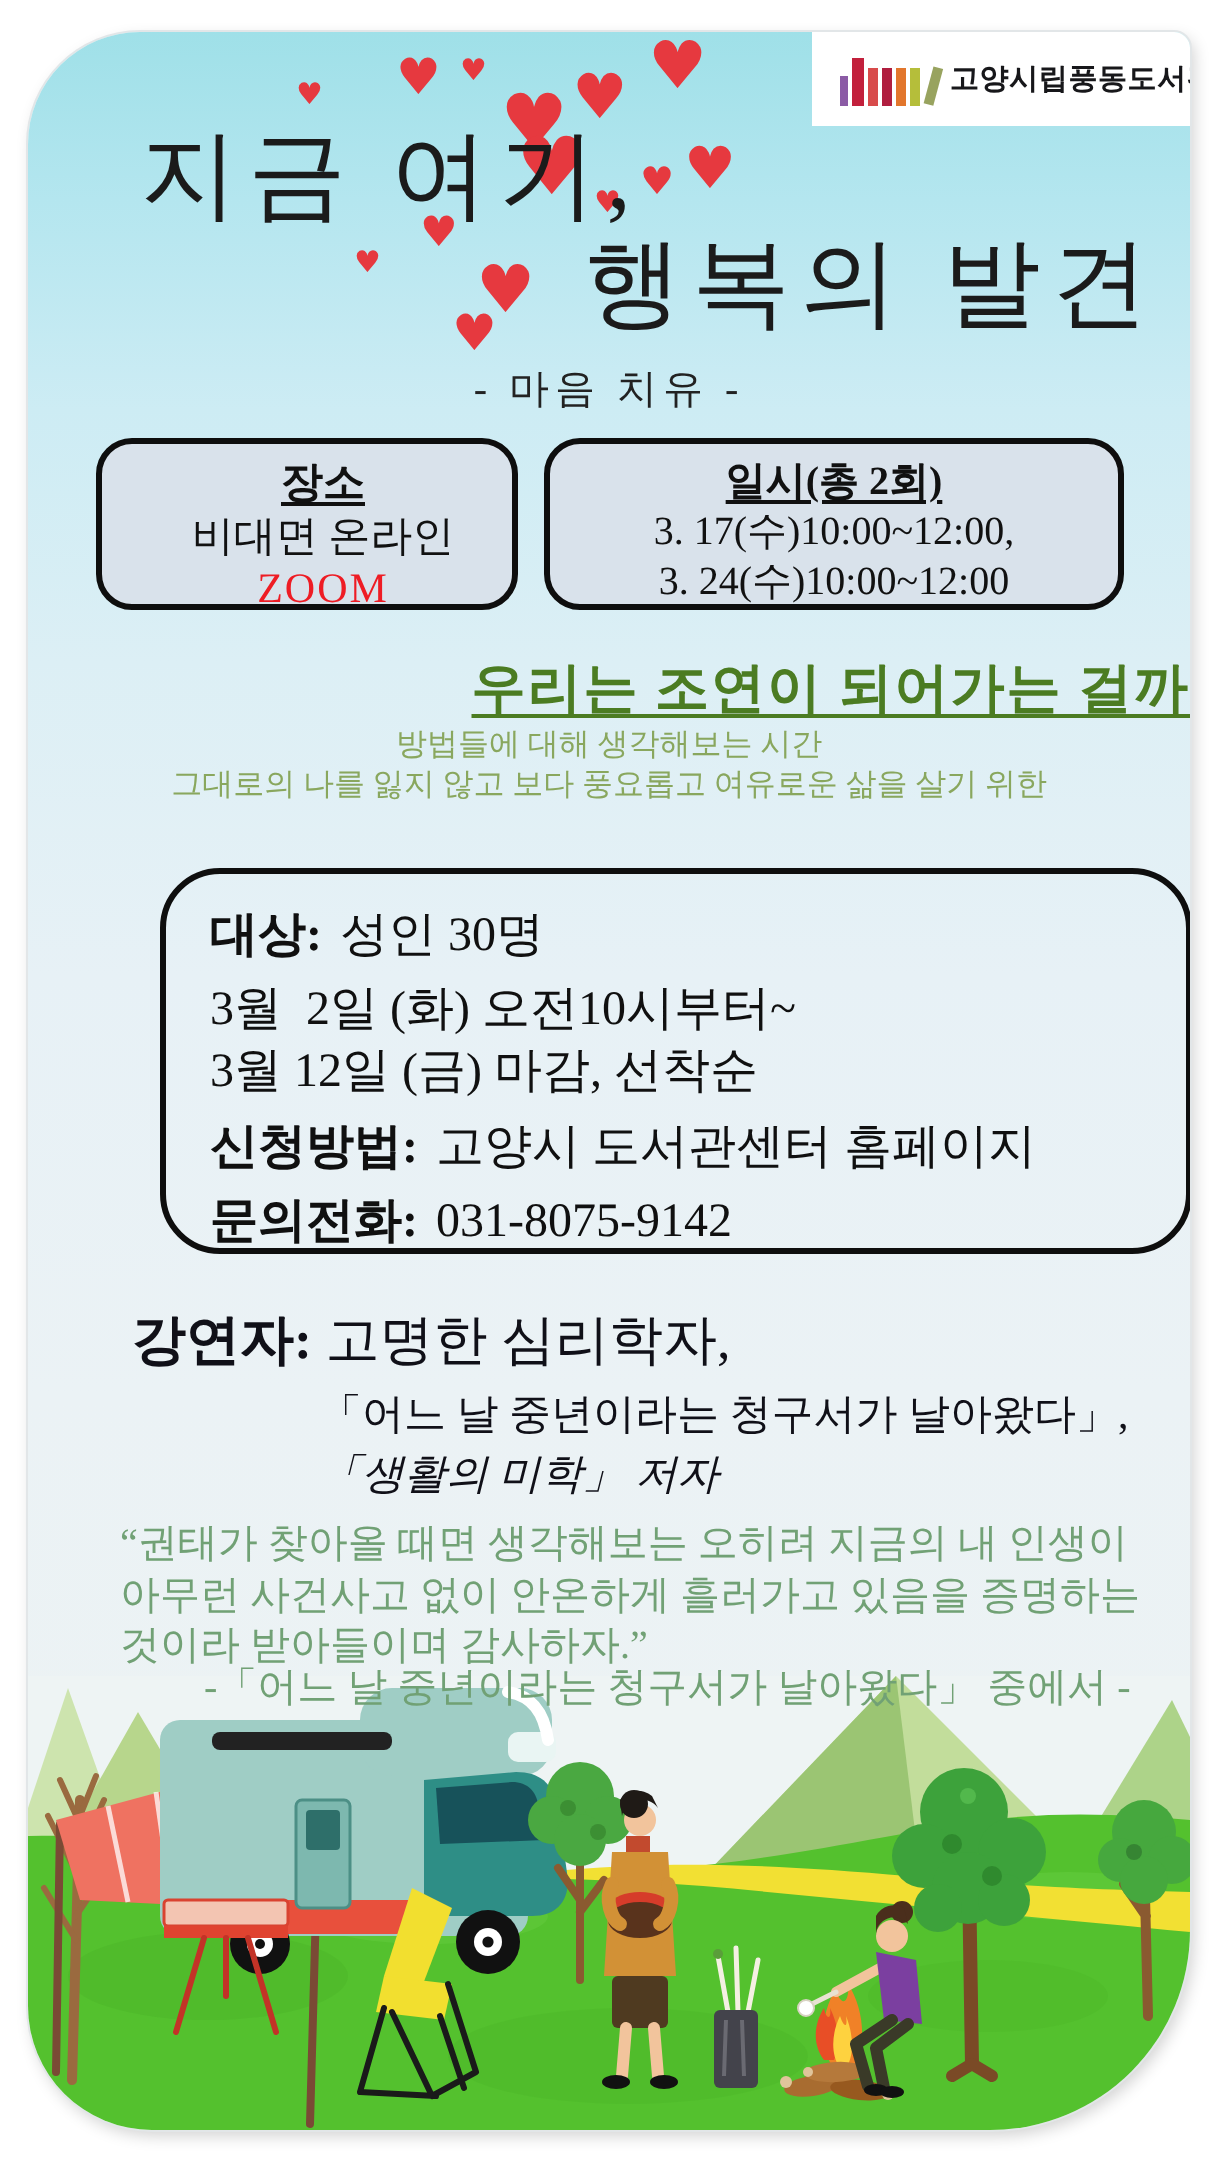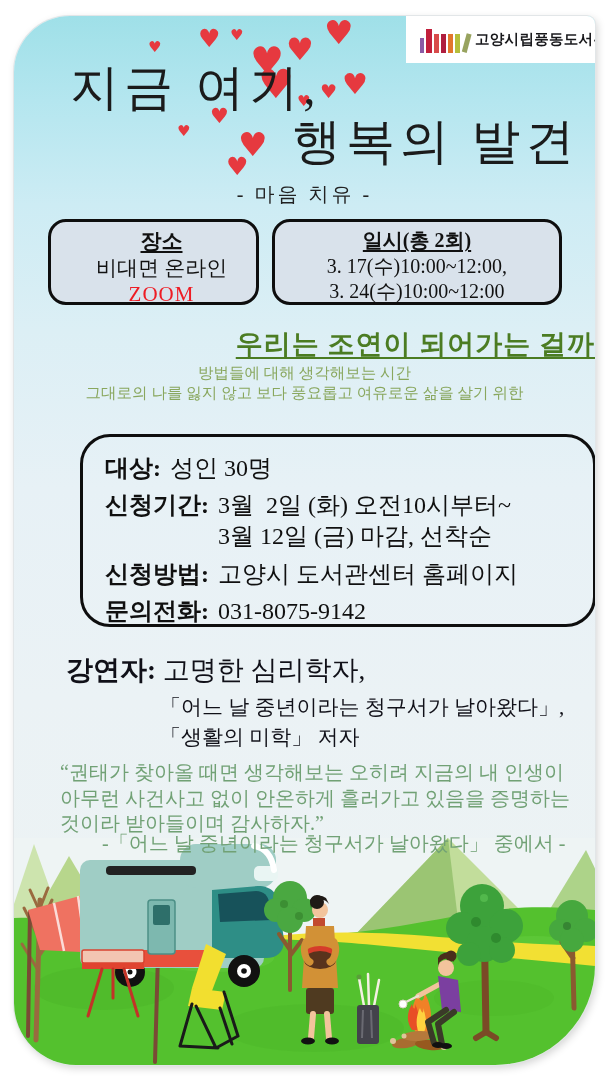--- a/index.html
+++ b/index.html
@@ -46,21 +46,21 @@
   
   .info-box{left:34px;top:418px;width:516px;height:193px;border:3.5px solid var(--box-border);border-radius:30px;box-sizing:border-box;padding:16px 0 0 22px;color:#101010;margin-left:32px;}
   .irow{display:flex;gap:9px;font-size:24px;line-height:30px;margin-bottom:7px;}
   .irow b{font-weight:bold;}
   .ival{white-space:pre-wrap;}
   .irow.two .ival{line-height:31px;}
   
   .lect{left:52px;top:636px;font-size:27px;color:#101018;}
   .lect b{font-weight:bold;}
   .book1{left:146px;top:677px;font-size:21px;color:#101018;}
-  .book2{left:146px;top:707px;font-size:21px;color:#101018;}
+  .book2{left:146px;top:707px;font-size:21px;color:#101018;font-style:italic;}
   
   .quote{left:46px;top:744px;width:520px;font-size:20px;line-height:25.5px;color:var(--quote-green);z-index:3;}
   .quote-src{left:88px;top:814px;font-size:20px;color:var(--quote-green);z-index:3;}
   .scene{left:0;top:822px;width:581px;height:227px;z-index:1;}
 </style>
 </head>
 <body>
 
 <div class="content">
 
@@ -112,21 +112,20 @@
     <div>방법들에 대해 생각해보는 시간</div>
     <div>그대로의 나를 잃지 않고 보다 풍요롭고 여유로운 삶을 살기 위한</div>
   </div>
 
   <div class="abs info-box">
     <div class="irow">
       <b>대상:</b>
       <span class="ival">성인 30명</span>
     </div>
     <div class="irow two">
-      <b>신청기간:</b>
       <span class="ival">3월  2일 (화) 오전10시부터~
 3월 12일 (금) 마감, 선착순</span>
     </div>
     <div class="irow">
       <b>신청방법:</b>
       <span class="ival">고양시 도서관센터 홈페이지</span>
     </div>
     <div class="irow">
       <b>문의전화:</b>
       <span class="ival">031-8075-9142</span>

